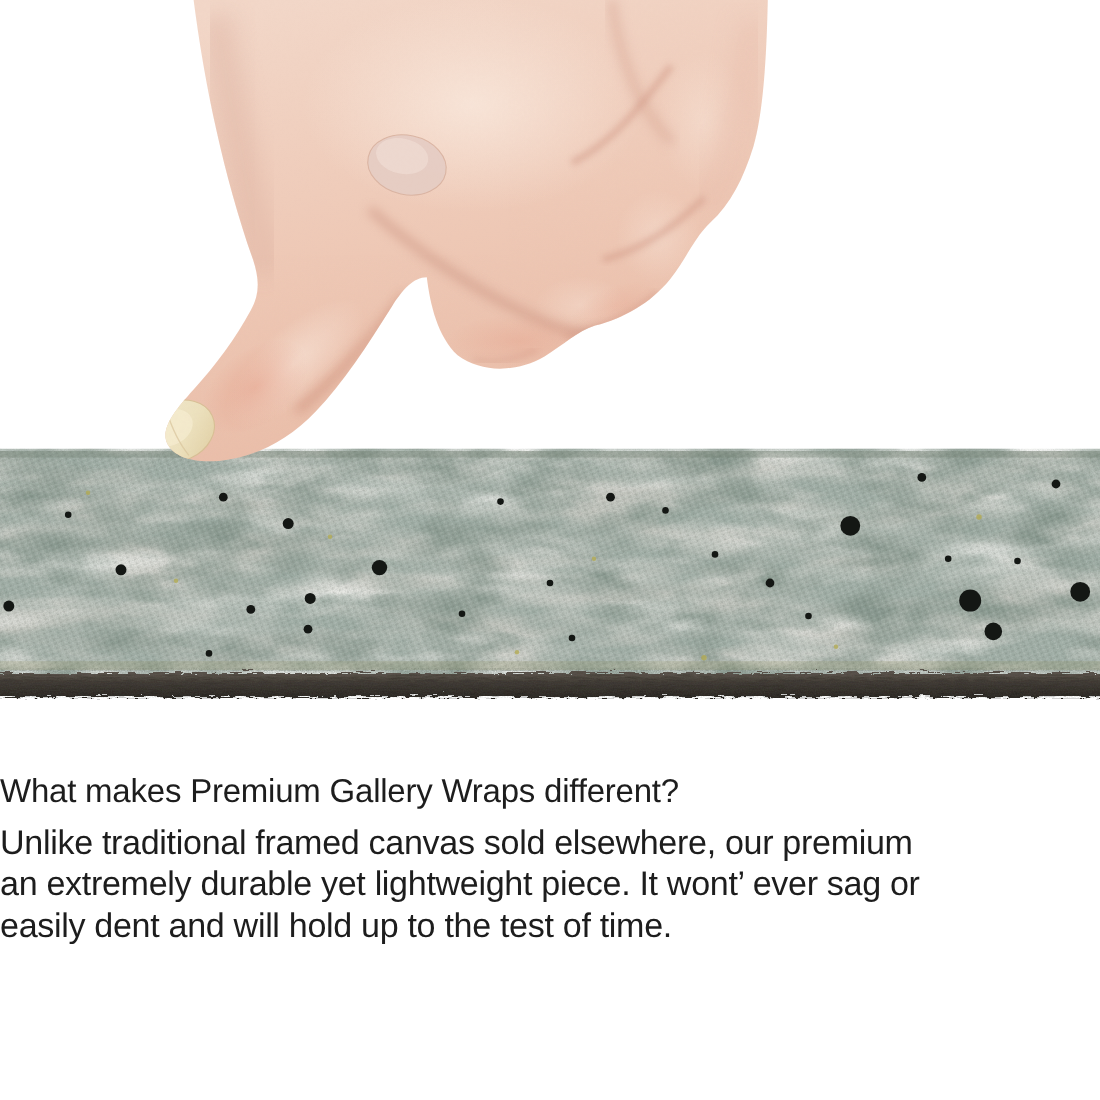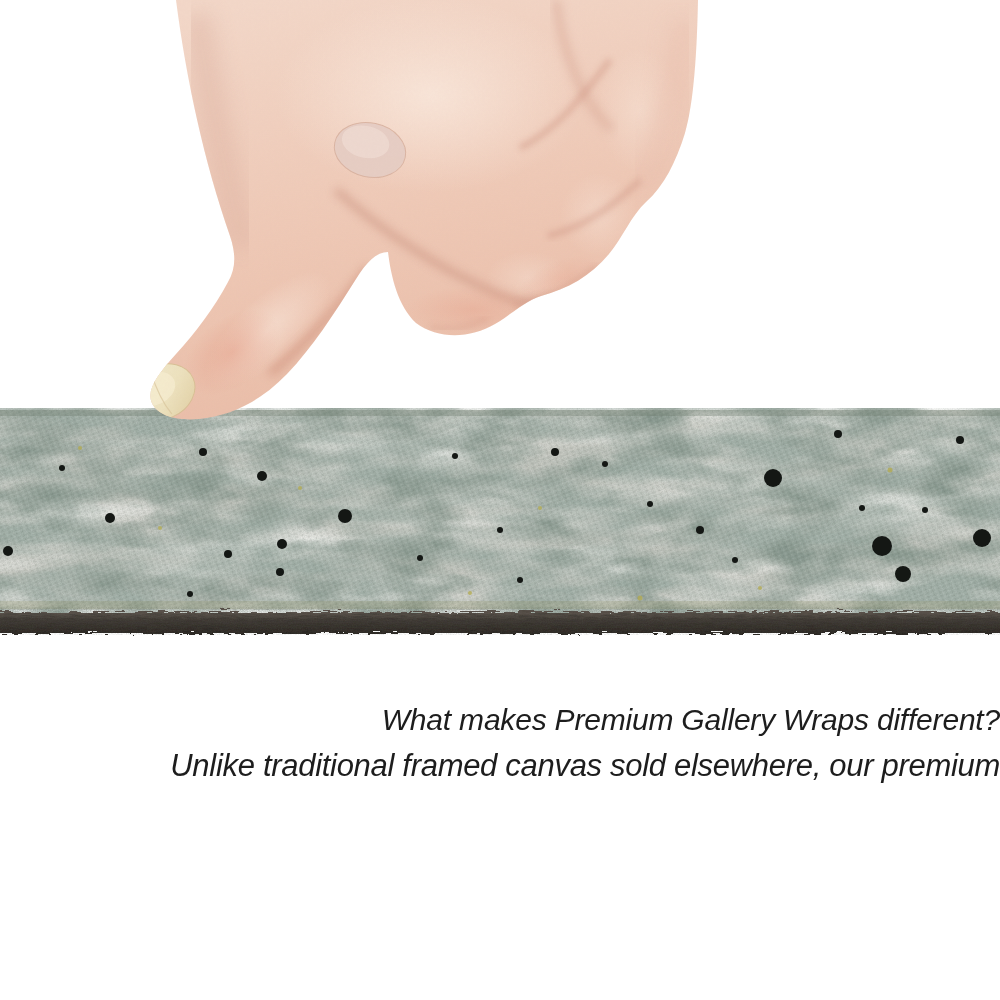--- a/index.html
+++ b/index.html
@@ -3,22 +3,22 @@
 <meta charset="utf-8">
 <style>
   html,body{margin:0;padding:0;background:#ffffff;}
   .stage{
     position:relative;width:1000px;height:1000px;background:#ffffff;
     overflow:hidden;font-family:"Liberation Sans",sans-serif;
   }
   .hand-svg{position:absolute;top:0;left:0;display:block;}
   .strip-svg{position:absolute;top:408px;left:0;display:block;}
   .copy{
-    position:absolute;top:703px;left:0;width:1000px;text-align:right;
-    color:#1d1d1d;font-style:italic;
+    position:absolute;top:703px;left:0;width:1000px;text-align:left;
+    color:#1d1d1d;
   }
   .copy h1{
     font-size:30px;line-height:34px;font-weight:400;margin:0 0 10px;
     letter-spacing:-0.2px;
   }
   .copy .line{
     font-size:31px;line-height:38px;font-weight:400;letter-spacing:-0.3px;
   }
 </style>
 </head>
@@ -212,15 +212,17 @@
         <path d="M 160,368 C 158,385 158,402 162,416" stroke="#d9c49b" stroke-width="1.2" fill="none" opacity="0.7"></path>
       </g>
 
       <rect x="120" y="0" width="620" height="440" filter="url(#skinGrain)" opacity="0.12"></rect>
     </g>
   </svg>
 
   <div class="copy">
     <h1>What makes Premium Gallery Wraps different?</h1>
     <div class="line">Unlike traditional framed canvas sold elsewhere, our premium</div>
+    <div class="line">an extremely durable yet lightweight piece. It wont’ ever sag or</div>
+    <div class="line">easily dent and will hold up to the test of time.</div>
   </div>
 
 </div>
 
 </body></html>

